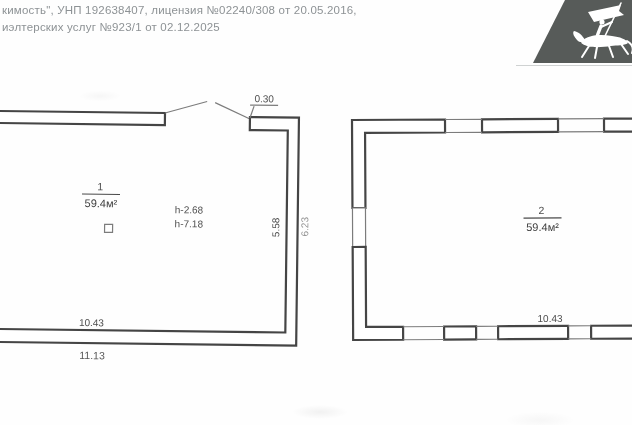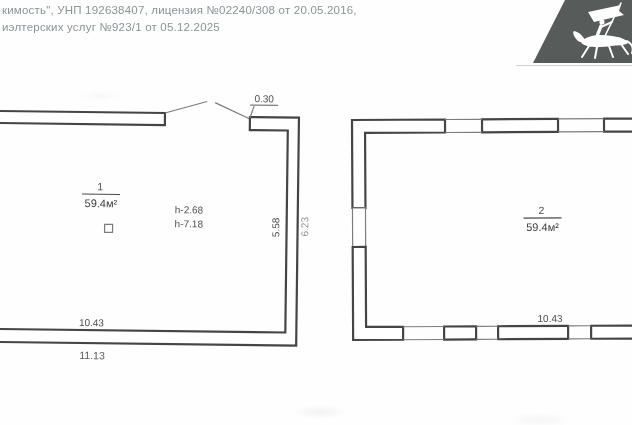--- a/index.html
+++ b/index.html
@@ -36,21 +36,21 @@
   .kn-f{fill:#ffffff;}
   .kn-s{stroke:#ffffff;fill:none;stroke-linecap:round;}
 </style>
 </head>
 <body>
 
 <div class="page">
 
   <div class="header">
     <div>кимость", УНП 192638407, лицензия №02240/308 от 20.05.2016,</div>
-    <div>иэлтерских услуг №923/1 от 05.12.2025</div>
+    <div>иэлтерских услуг №923/1 от 02.12.2025</div>
   </div>
 
   <svg class="plan" width="632" height="425" viewBox="0 0 632 425">
 
     <g>
       <polygon class="logo-bg" points="566,-2 634,-2 634,63 533,63"></polygon>
       <line x1="516" y1="65.5" x2="634" y2="65.5" stroke="#cfd2d2" stroke-width="1"></line>
       <g>
         <polygon class="kn-f" points="588,12 621,5 619,11 624,15 594,22"></polygon>
         <path class="kn-s" stroke-width="1.6" d="M621 3 L605 36"></path>

